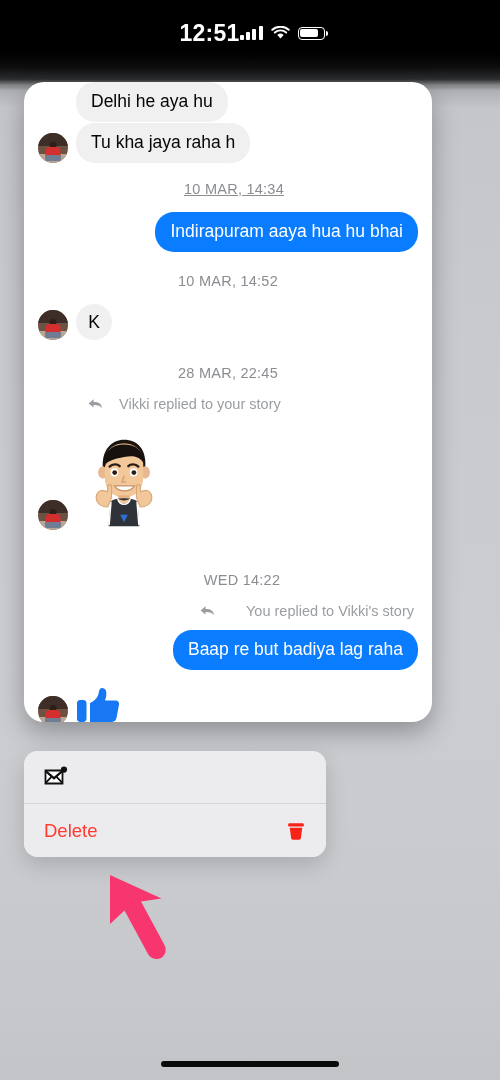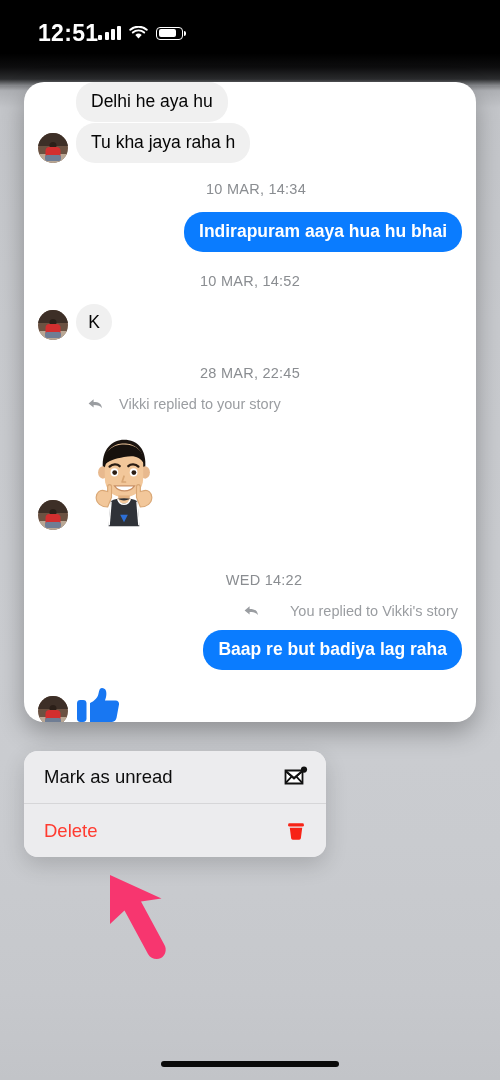--- a/index.html
+++ b/index.html
@@ -22,48 +22,48 @@
     background:
       linear-gradient(180deg,#0b0b0c 0%,#0b0b0c 6.0%,#3a3b3d 7.2%,#aeb0b4 8.4%,#c4c6ca 10%,#c8cace 30%,#cbcdd1 62%,#c9cbcf 78%,#c6c8cc 92%,#c2c4c8 100%);
   }
   .backdrop-darktop{
     position:absolute; left:0; top:0; width:500px; height:86px;
     background:linear-gradient(180deg,#000 0%,#000 62%,#0d0d0e 78%,#2b2c2e 92%,#8e9094 100%);
   }
   
   .statusbar{
     position:absolute; left:0; top:0; width:500px; height:66px;
-    display:flex; align-items:center; justify-content:flex-start;
+    display:flex; align-items:center; justify-content:center;
     padding:0 34px 0 38px;
     color:#fff; z-index:40;
   }
   .clock{ font-size:23px; font-weight:700; letter-spacing:.3px; line-height:1; }
   .status-right{ display:flex; align-items:center; gap:8px; }
   .bars{ display:flex; align-items:flex-end; gap:2.3px; height:14px; }
   .bars i{ display:block; width:4px; background:#fff; border-radius:1px; }
   .bars i:nth-child(1){ height:5px; }
   .bars i:nth-child(2){ height:8px; }
   .bars i:nth-child(3){ height:11px; }
   .bars i:nth-child(4){ height:14px; }
   .wifi{ width:19px; height:14px; position:relative; }
   .batt{ width:27px; height:13px; border:1.6px solid #fff; border-radius:4px; position:relative; }
   .batt::after{ content:""; position:absolute; right:-4.2px; top:3.6px; width:2.2px; height:5px; background:#fff; border-radius:0 2px 2px 0; }
   .batt .lvl{ position:absolute; left:1.4px; top:1.4px; bottom:1.4px; width:70%; background:#fff; border-radius:2px; }
 
   
   .chat-card{
-    position:absolute; left:24px; top:82px; width:452px; height:640px;
+    position:absolute; left:24px; top:82px; width:408px; height:640px;
     background:#fff; border-radius:20px; overflow:hidden;
     box-shadow:0 10px 26px rgba(0,0,0,.30);
     z-index:20;
   }
   .chat-inner{ position:relative; width:100%; height:100%; }
 
   .row{ display:flex; align-items:flex-end; padding:0 14px; }
-  .row.right{ justify-content:flex-end;font-weight:bold; }
+  .row.right{ justify-content:flex-end; }
 
   .bubble{
     max-width:330px;
     padding:9px 15px 10px;
     border-radius:19px;
     font-size:17.5px;
     line-height:1.2;
   }
   .bubble.gray{ background:#f0f0f0; color:#050505; }
   .bubble.blue{ background:#0a7cff; color:#fff; }
@@ -173,21 +173,21 @@
         <div class="avatar">
           <span class="bgtop"></span>
             <span class="bgbot"></span>
           <span class="head"></span>
             <span class="shirt"></span>
             <span class="pants"></span>
         </div>
         <div class="bubble gray">Tu kha jaya raha h</div>
       </div>
 
-      <div class="sep" style="position:absolute;left:12px;right:0;top:99px;">10 MAR, 14:34</div>
+      <div class="sep" style="position:absolute;left:12px;right:0;top:99px;text-decoration:underline;">10 MAR, 14:34</div>
 
       <div class="row right" style="position:absolute;left:0;right:0;top:130px;">
         <div class="bubble blue">Indirapuram aaya hua hu bhai</div>
       </div>
 
       <div class="sep" style="position:absolute;left:0;right:0;top:191px;">10 MAR, 14:52</div>
 
       <div class="row" style="position:absolute;left:0;right:0;top:222px;">
         <div class="avatar">
           <span class="bgtop"></span>
@@ -290,21 +290,20 @@
           </svg>
         </div>
       </div>
 
     </div>
   </div>
 
   <div class="ctx-menu">
 
     <div class="ctx-item">
-      <span class="ctx-label">Mark as unread</span>
       <span class="ctx-icon">
         <svg viewBox="0 0 24 22" width="24" height="22">
           <path d="M1.5 4.5 h17 v13 h-17 Z" fill="#fff" stroke="#111" stroke-width="1.8"></path>
           <path d="M1.5 4.8 L10 12 L18.5 4.8" fill="none" stroke="#111" stroke-width="1.8"></path>
           <path d="M1.5 17.2 L7.6 10.6 M18.5 17.2 L12.4 10.6" stroke="#111" stroke-width="1.8"></path>
           <path d="M1.5 4.5 L10 12 L18.5 4.5 L18.5 6.2 L10 13.7 L1.5 6.2 Z" fill="#111"></path>
           <circle cx="20" cy="3.6" r="3.1" fill="#111"></circle>
         </svg>
       </span>
     </div>

